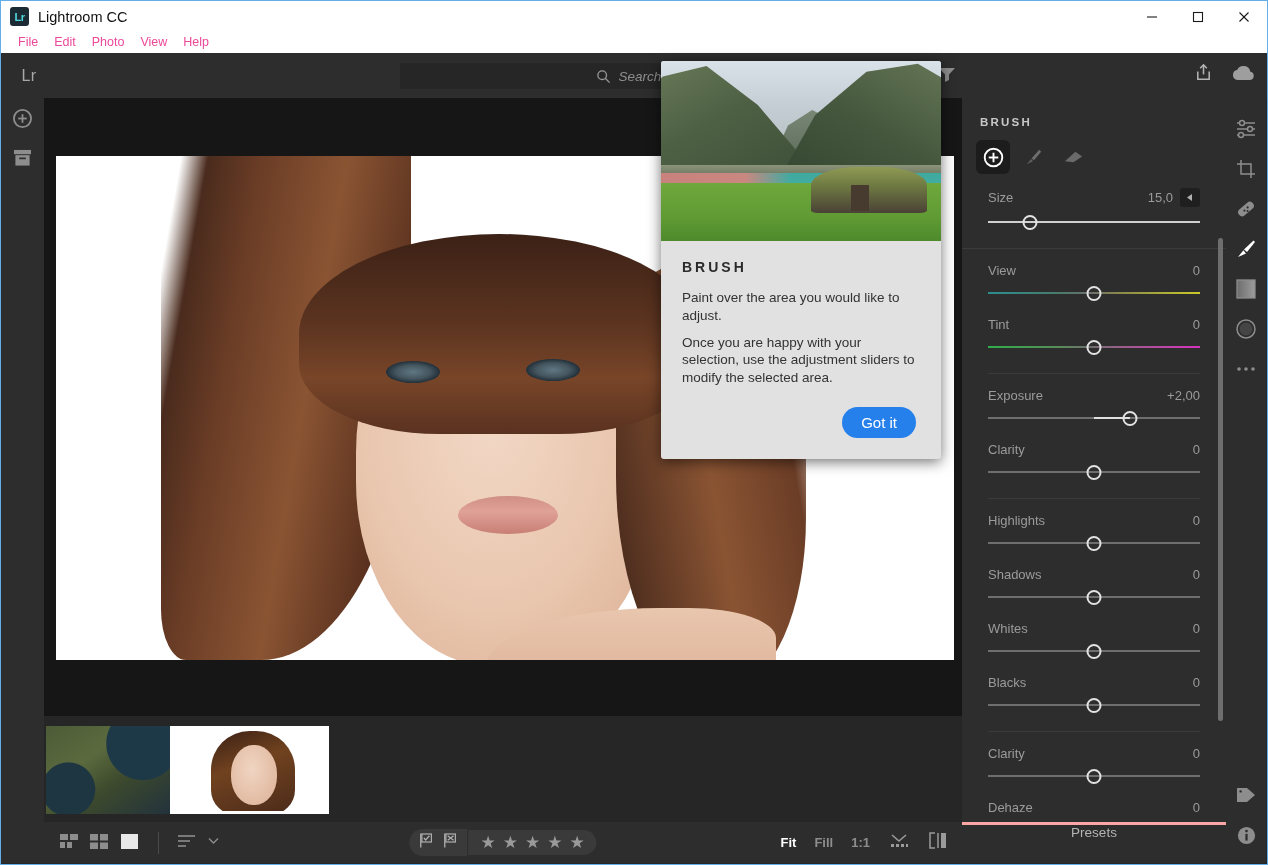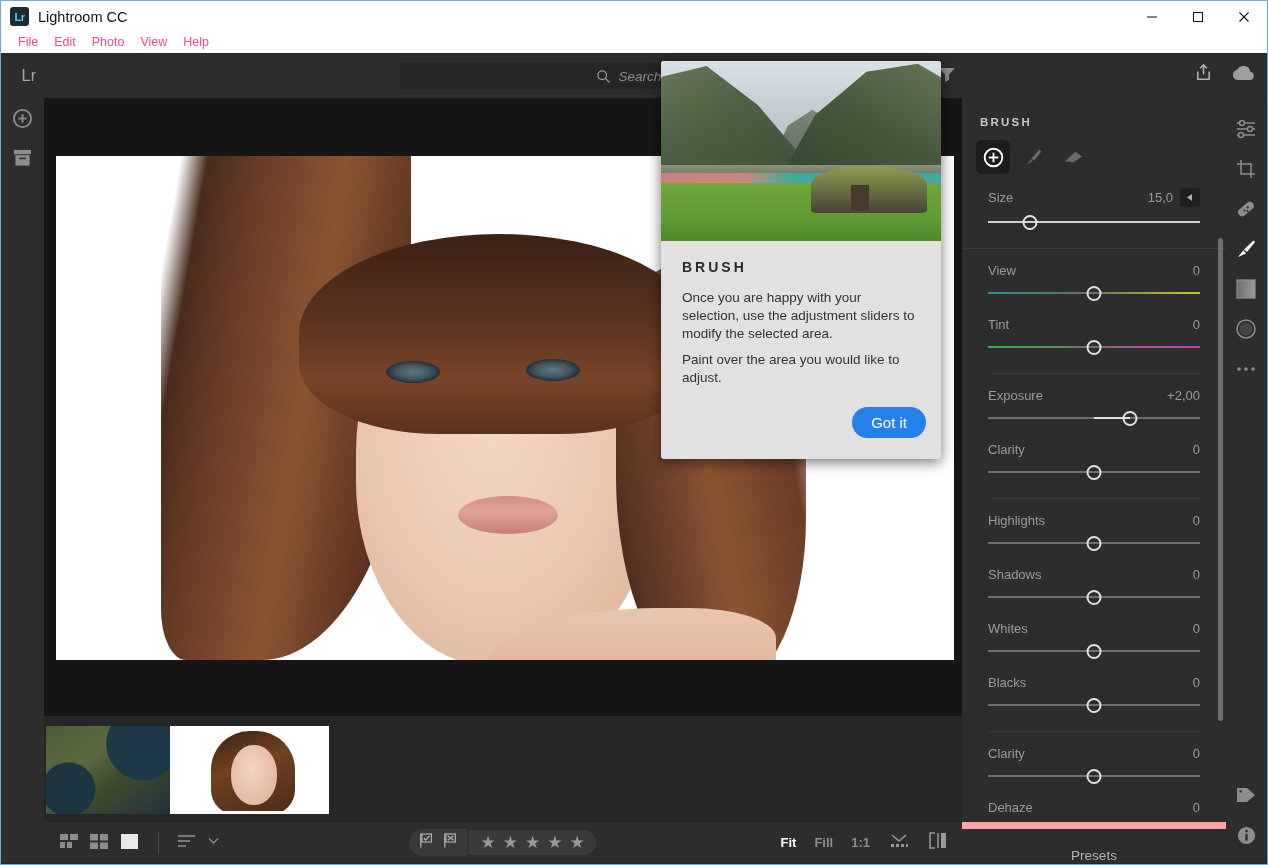--- a/index.html
+++ b/index.html
@@ -244,22 +244,22 @@
   }
   .rr-btn {
     width: 40px; height: 40px; display: flex;
     align-items: center; justify-content: center;
   }
   .rr-spacer { flex: 1; }
 
   
   .presets {
     position: absolute; bottom: 1px; right: 41px; width: 264px; height: 41px;
-    background: #2d2d2d; display: flex; align-items: flex-end;
-    justify-content: center; border-top: 7px solid #fca5a5;
+    background: #2d2d2d; display: flex; align-items: flex-start;
+    justify-content: center; border-top: 3px solid #fca5a5;
   }
   .presets-lbl { font-size: 13.5px; color: #b4b4b4; }
 
   
   .popup {
     position: absolute; left: 660px; top: 60px; width: 280px; height: 398px;
     background: #e1e1e1; border-radius: 3px; overflow: hidden;
     box-shadow: 0 3px 14px rgba(0,0,0,.55);
   }
   .popup-img {
@@ -316,21 +316,21 @@
   }
   .popup-body { padding: 18px 21px 0 21px; }
   .popup-title {
     font-size: 14px; letter-spacing: 3px; color: #2b2b2b;
     font-weight: bold; margin-bottom: 14px;
   }
   .popup-p {
     font-size: 13.5px; color: #333; line-height: 1.32; margin-bottom: 9px;
   }
   .gotit {
-    position: absolute; right: 15px; bottom: 21px;
+    position: absolute; right: 25px; bottom: 21px;
     background: #2680eb; color: #fff; font-size: 15px;
     padding: 7px 19px; border-radius: 16px;
   }
 </style>
 </head>
 <body>
 
 <div id="app">
 
   <div class="titlebar">
@@ -779,19 +779,19 @@
       <div class="shore"></div>
       <div class="lake"></div>
       <div class="lake-red"></div>
       <div class="brush-dot"></div>
       <div class="grass"></div>
       <div class="hut"></div>
       <div class="hut-door"></div>
     </div>
     <div class="popup-body">
       <div class="popup-title">BRUSH</div>
+      <div class="popup-p">Paint over the area you would like to adjust.</div>
       <div class="popup-p">Once you are happy with your selection, use the adjustment sliders to modify the selected area.</div>
-      <div class="popup-p">Paint over the area you would like to adjust.</div>
     </div>
     <div class="gotit">Got it</div>
   </div>
 
 </div>
 
 </body></html>

